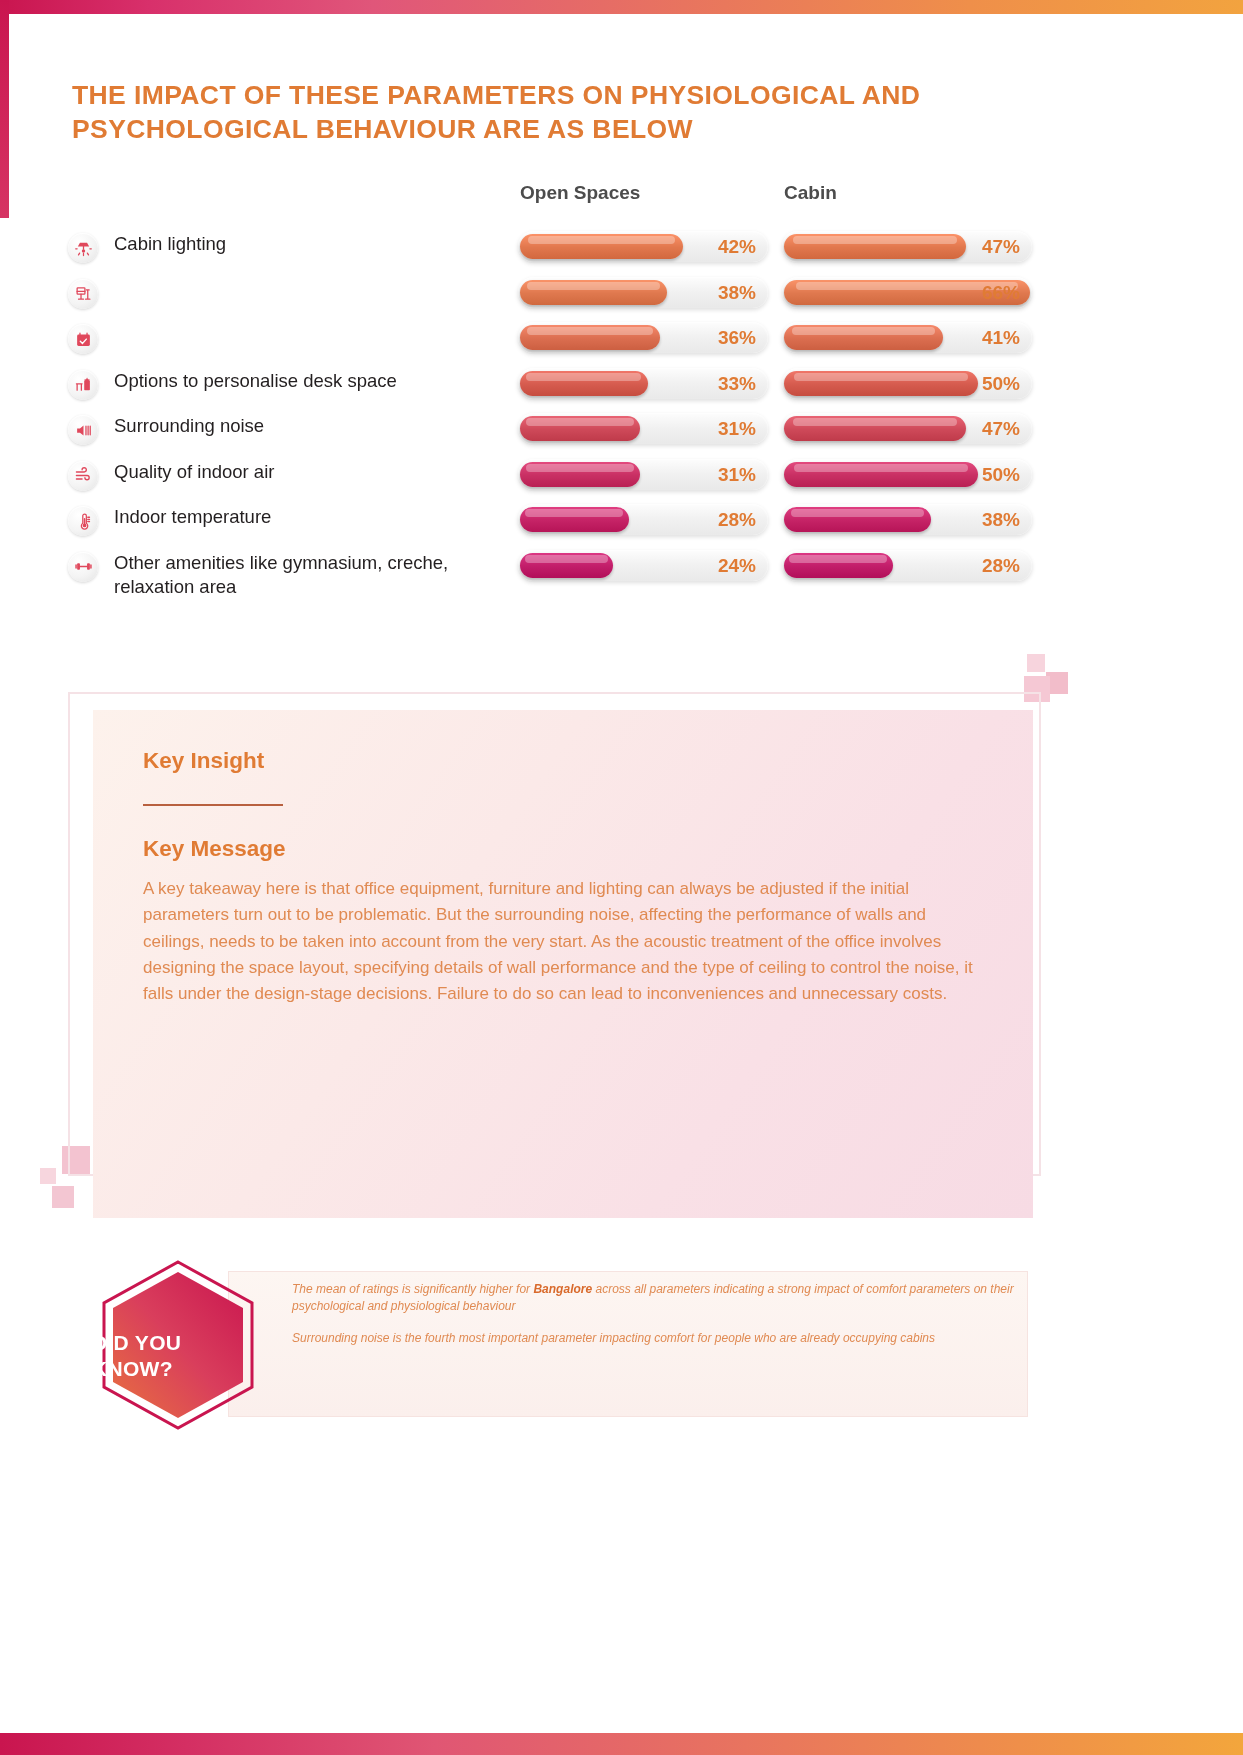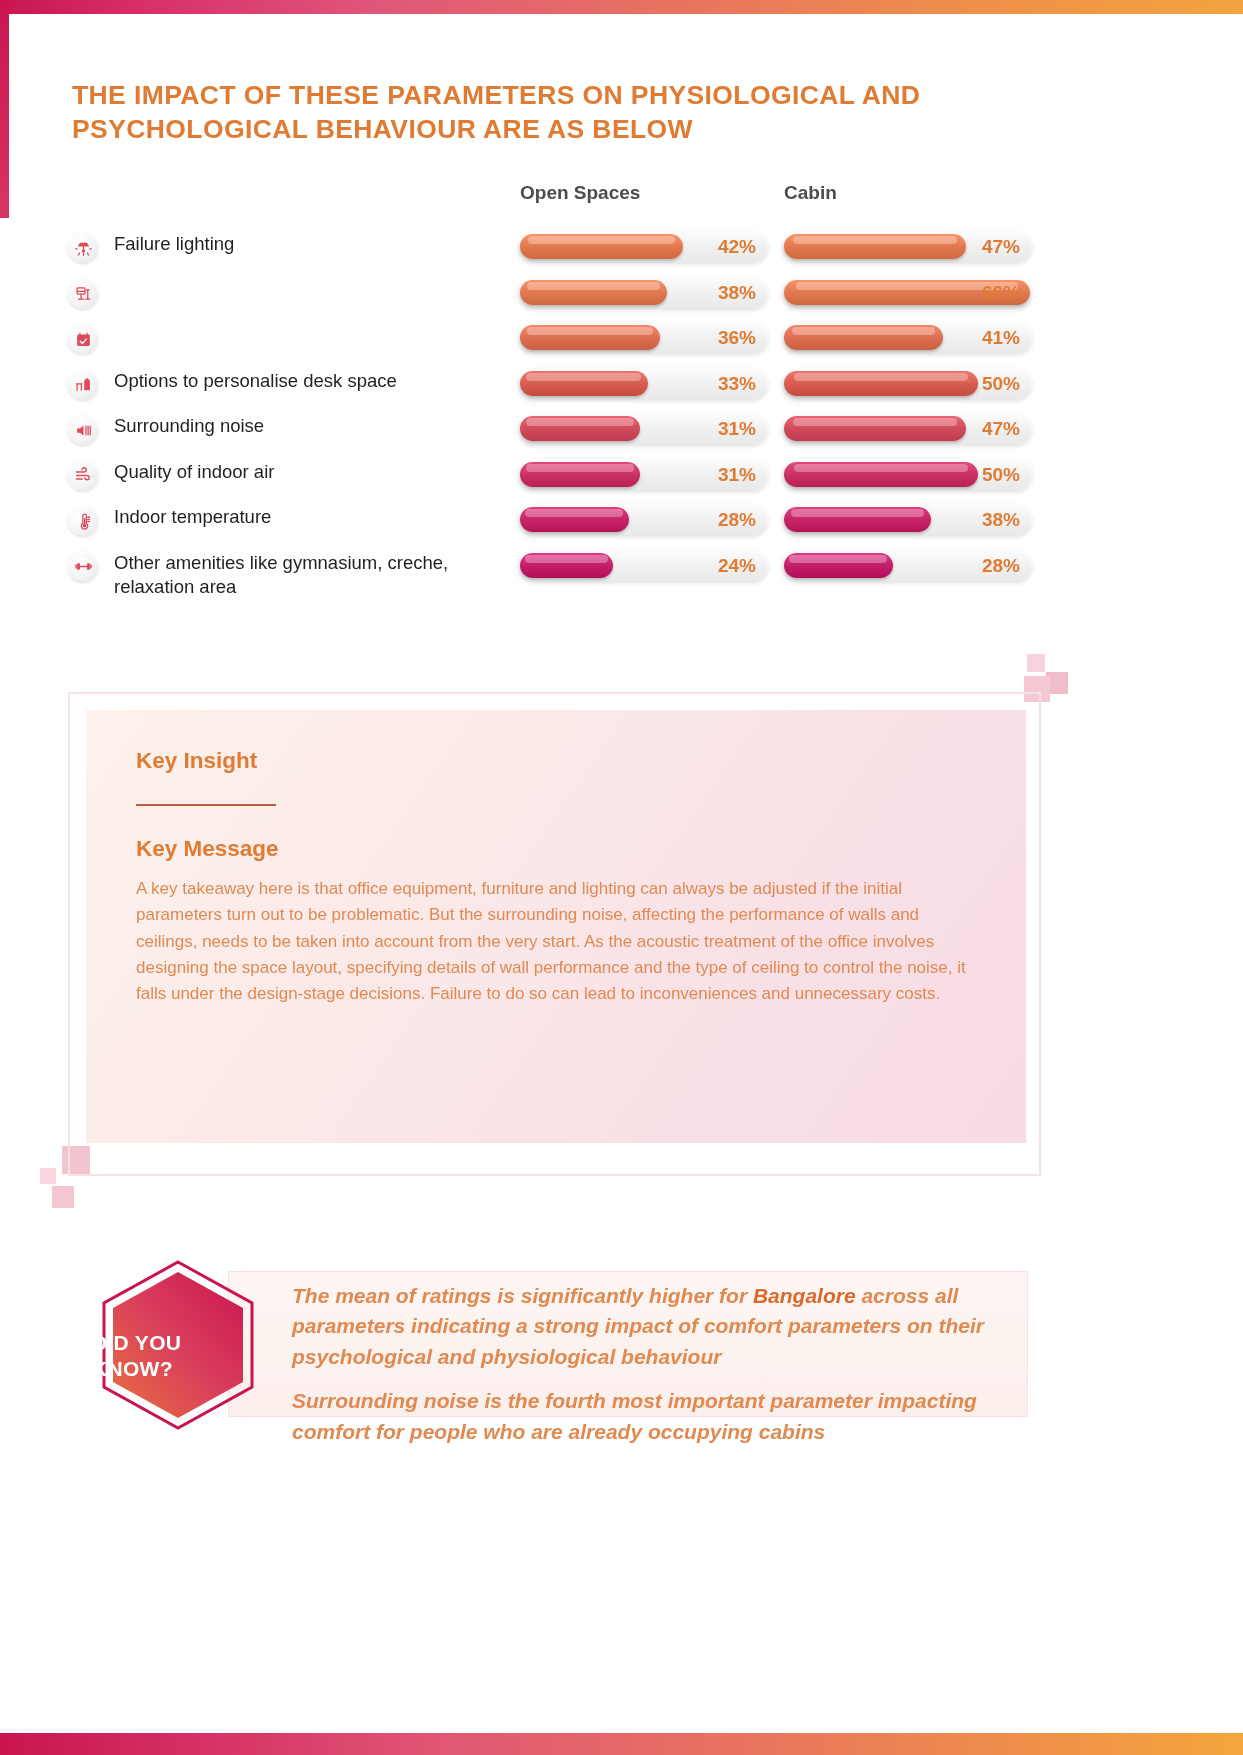--- a/index.html
+++ b/index.html
@@ -76,21 +76,21 @@
   }
   .pct {
     position:absolute; right:12px; top:3px; height:25px; line-height:25px;
     font-size:19px; font-weight:bold; color:#e07b34;
   }
   .panel-outline {
     position:absolute; left:68px; top:692px; width:973px; height:484px;
     border:2px solid #f5e2e6; background:transparent;
   }
   .panel {
-    position:absolute; left:86px; top:710px; width:940px; height:433px;
+    position:absolute; left:93px; top:710px; width:940px; height:508px;
     background:linear-gradient(125deg,#fdf2ec 0%,#fbe9e8 38%,#f9e0e6 70%,#f7dbe4 100%);
   }
   .panel-inner { padding:38px 50px 0 50px; }
   .key-head {
     font-size:22.5px; font-weight:bold; color:#e07b34; margin-bottom:14px;
   }
   .key-body {
     font-size:17px; line-height:1.55; color:#e08a52;
   }
   .key-rule {
@@ -98,21 +98,21 @@
   }
 
   
   .dyk-card {
     position:absolute; left:228px; top:1271px; width:800px; height:146px;
     background:linear-gradient(180deg,#fdf6f2 0%,#fbefec 100%);
     border:1px solid #f6e3e0;
   }
   .dyk-text { position:absolute; left:292px; top:1281px; width:740px; }
   .dyk-p {
-    font-size:21px; font-style:italic; font-weight:bold; color:#e08a52;
+    font-size:12px; font-style:italic; font-weight:normal; color:#e08a52;
     line-height:1.45; margin-bottom:14px;
   }
   .dyk-p b { color:#d96a2c; }
   .hexagon {
     position:absolute; left:92px; top:1258px; width:172px; height:174px;
   }
   .hex-label {
     position:absolute; left:92px; top:1310px; width:172px; text-align:left;
     color:#ffffff; font-size:21px; font-weight:bold; line-height:1.25;
     letter-spacing:0.3px;
@@ -139,21 +139,21 @@
   <div class="rows" id="chart-rows">
       <div class="row">
         <div class="icon-badge">
           <svg width="17" height="17" viewBox="0 0 24 24" fill="none" stroke="#e0485c" stroke-width="1.8" stroke-linecap="round">
             <path d="M4 9h16l-3-5H7z" fill="#e0485c" stroke="none"></path>
             <path d="M12 9v4"></path>
             <circle cx="12" cy="15.5" r="2.4" fill="#e0485c" stroke="none"></circle>
             <path d="M6.5 18.5L5 21M12 19v3M17.5 18.5L19 21M3 12.5H1M23 12.5h-2"></path>
           </svg>
         </div>
-        <div class="row-label">Failure lighting</div>
+        <div class="row-label">Cabin lighting</div>
         <div class="bar-wrap c0">
           <div class="track"></div>
           <div class="fill" style="width: 162.75px; background: linear-gradient(rgb(252, 146, 104) 0%, rgb(226, 120, 78) 52%, rgb(210, 104, 62) 100%);"></div>
           <div class="pct">42%</div>
         </div>
         <div class="bar-wrap c1">
           <div class="track"></div>
           <div class="fill" style="width: 182.125px; background: linear-gradient(rgb(252, 146, 104) 0%, rgb(226, 120, 78) 52%, rgb(210, 104, 62) 100%);"></div>
           <div class="pct">47%</div>
         </div>

